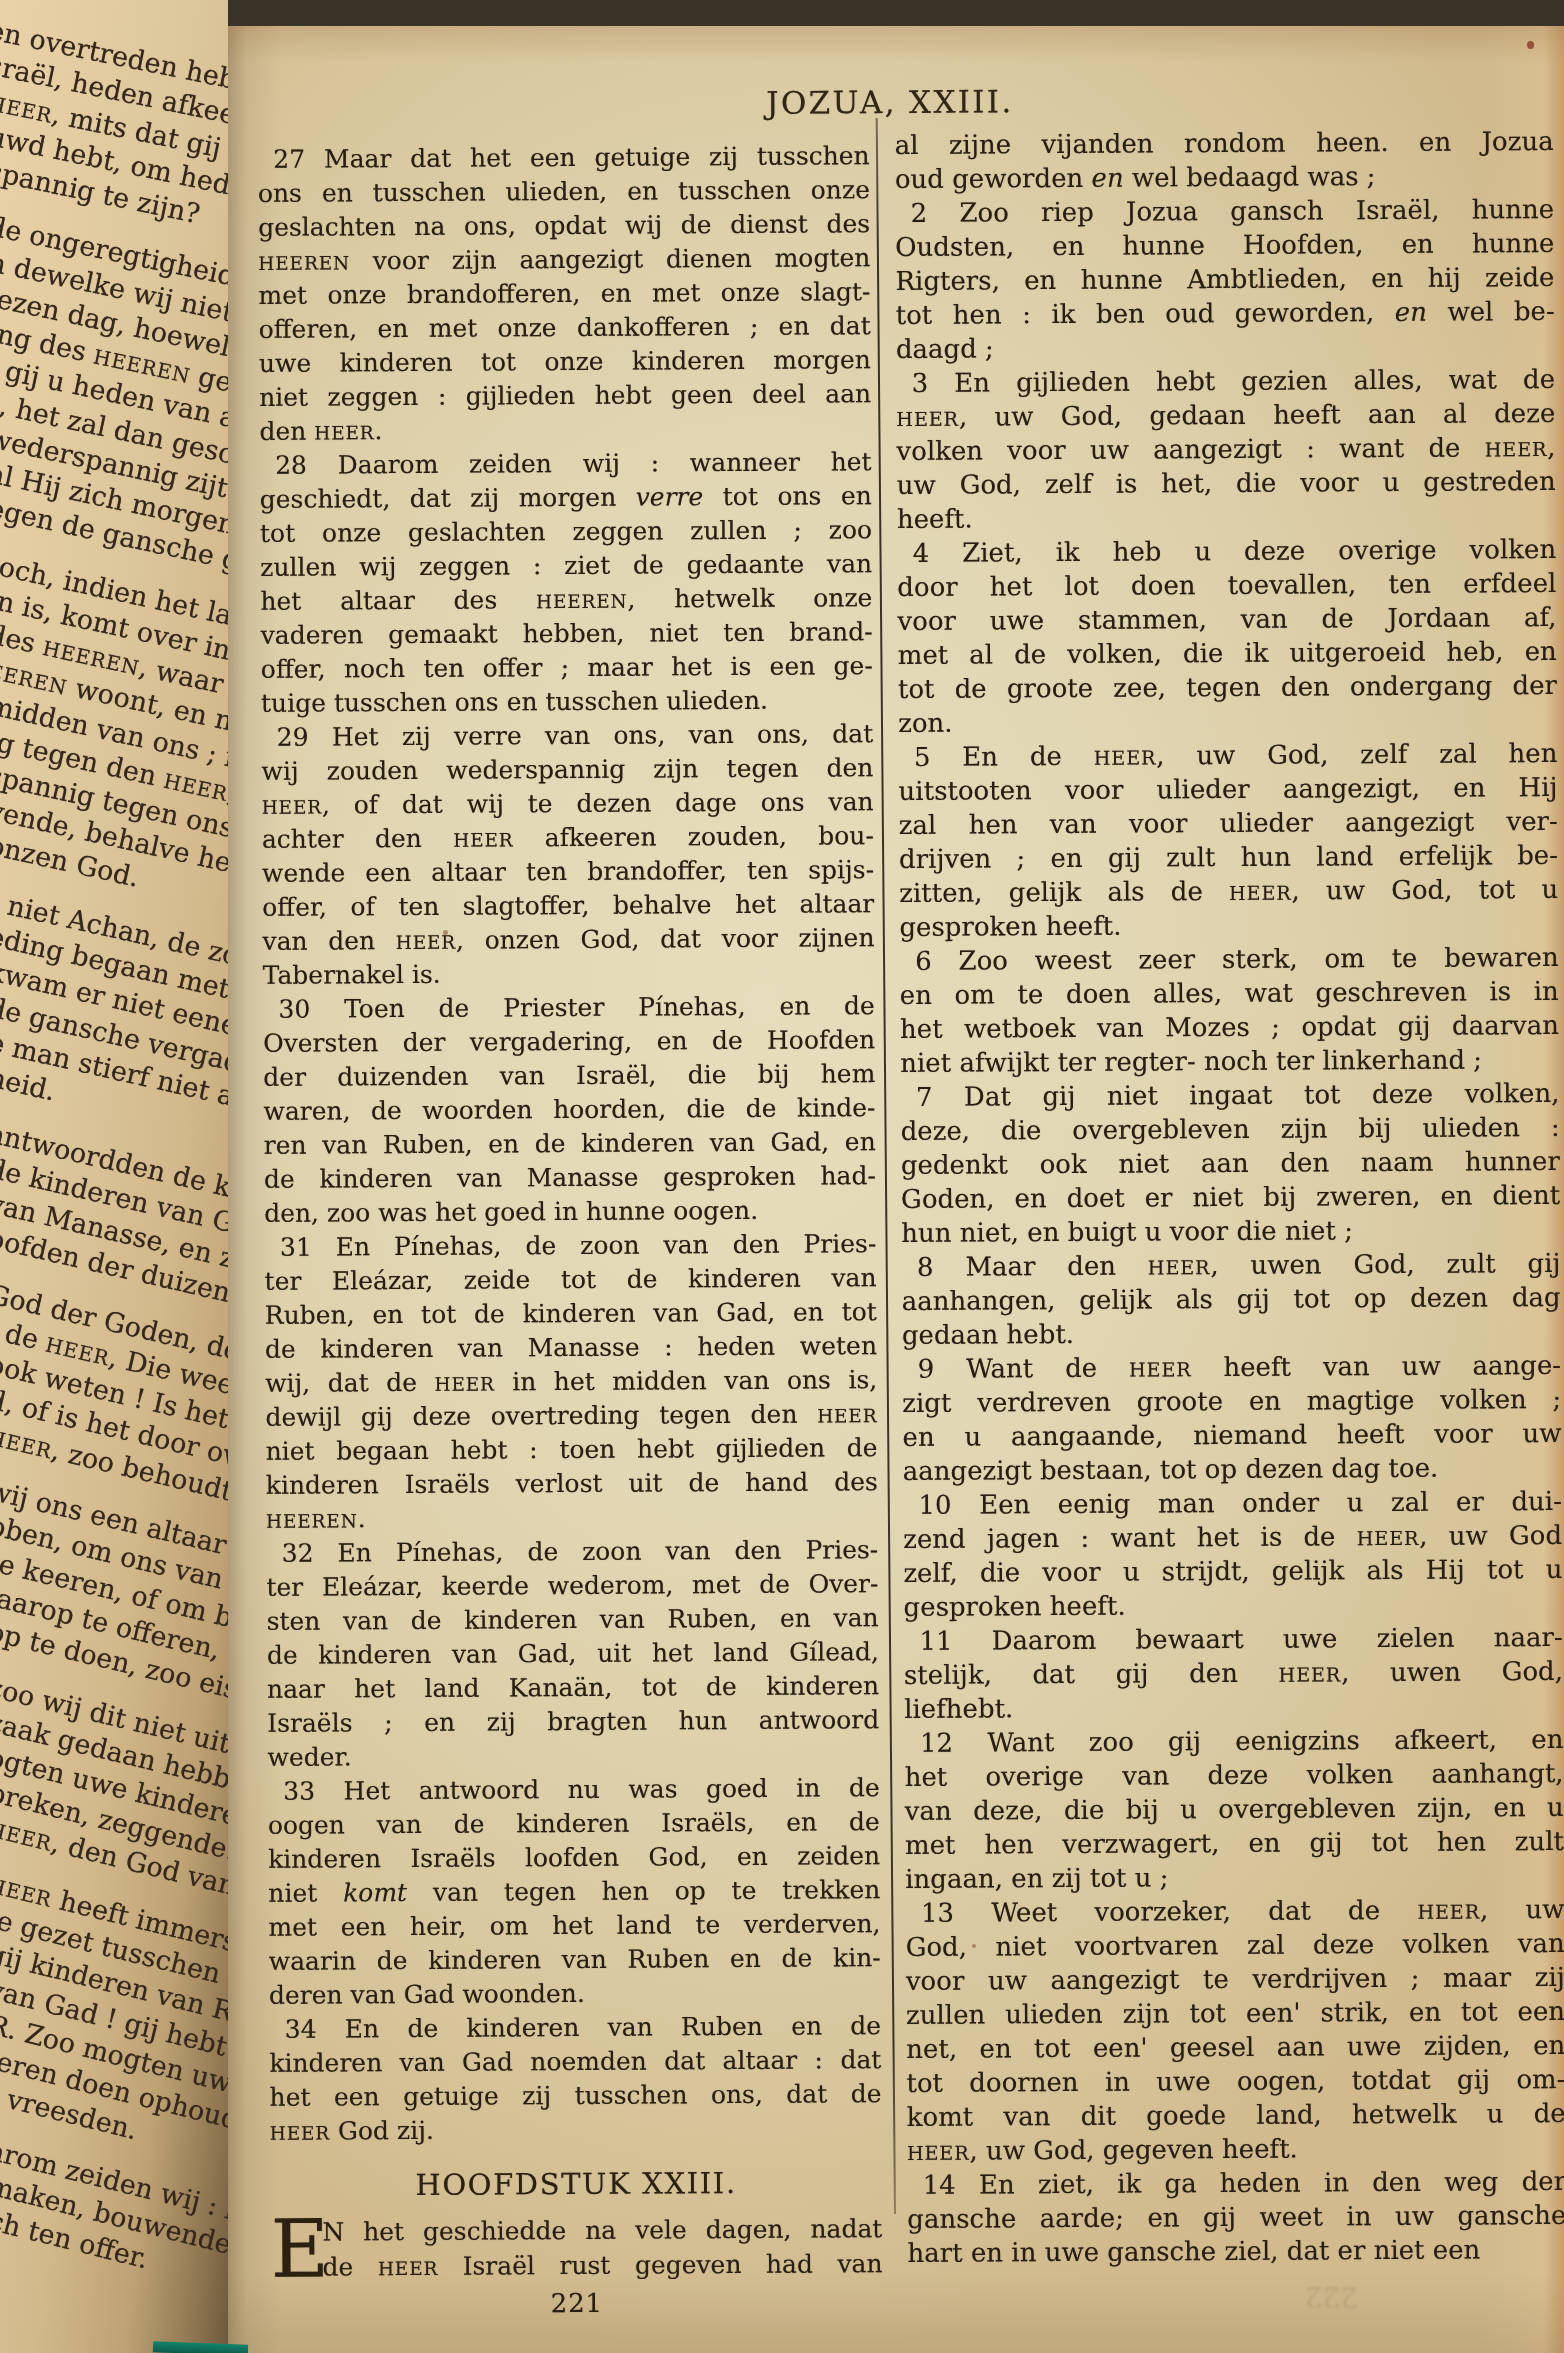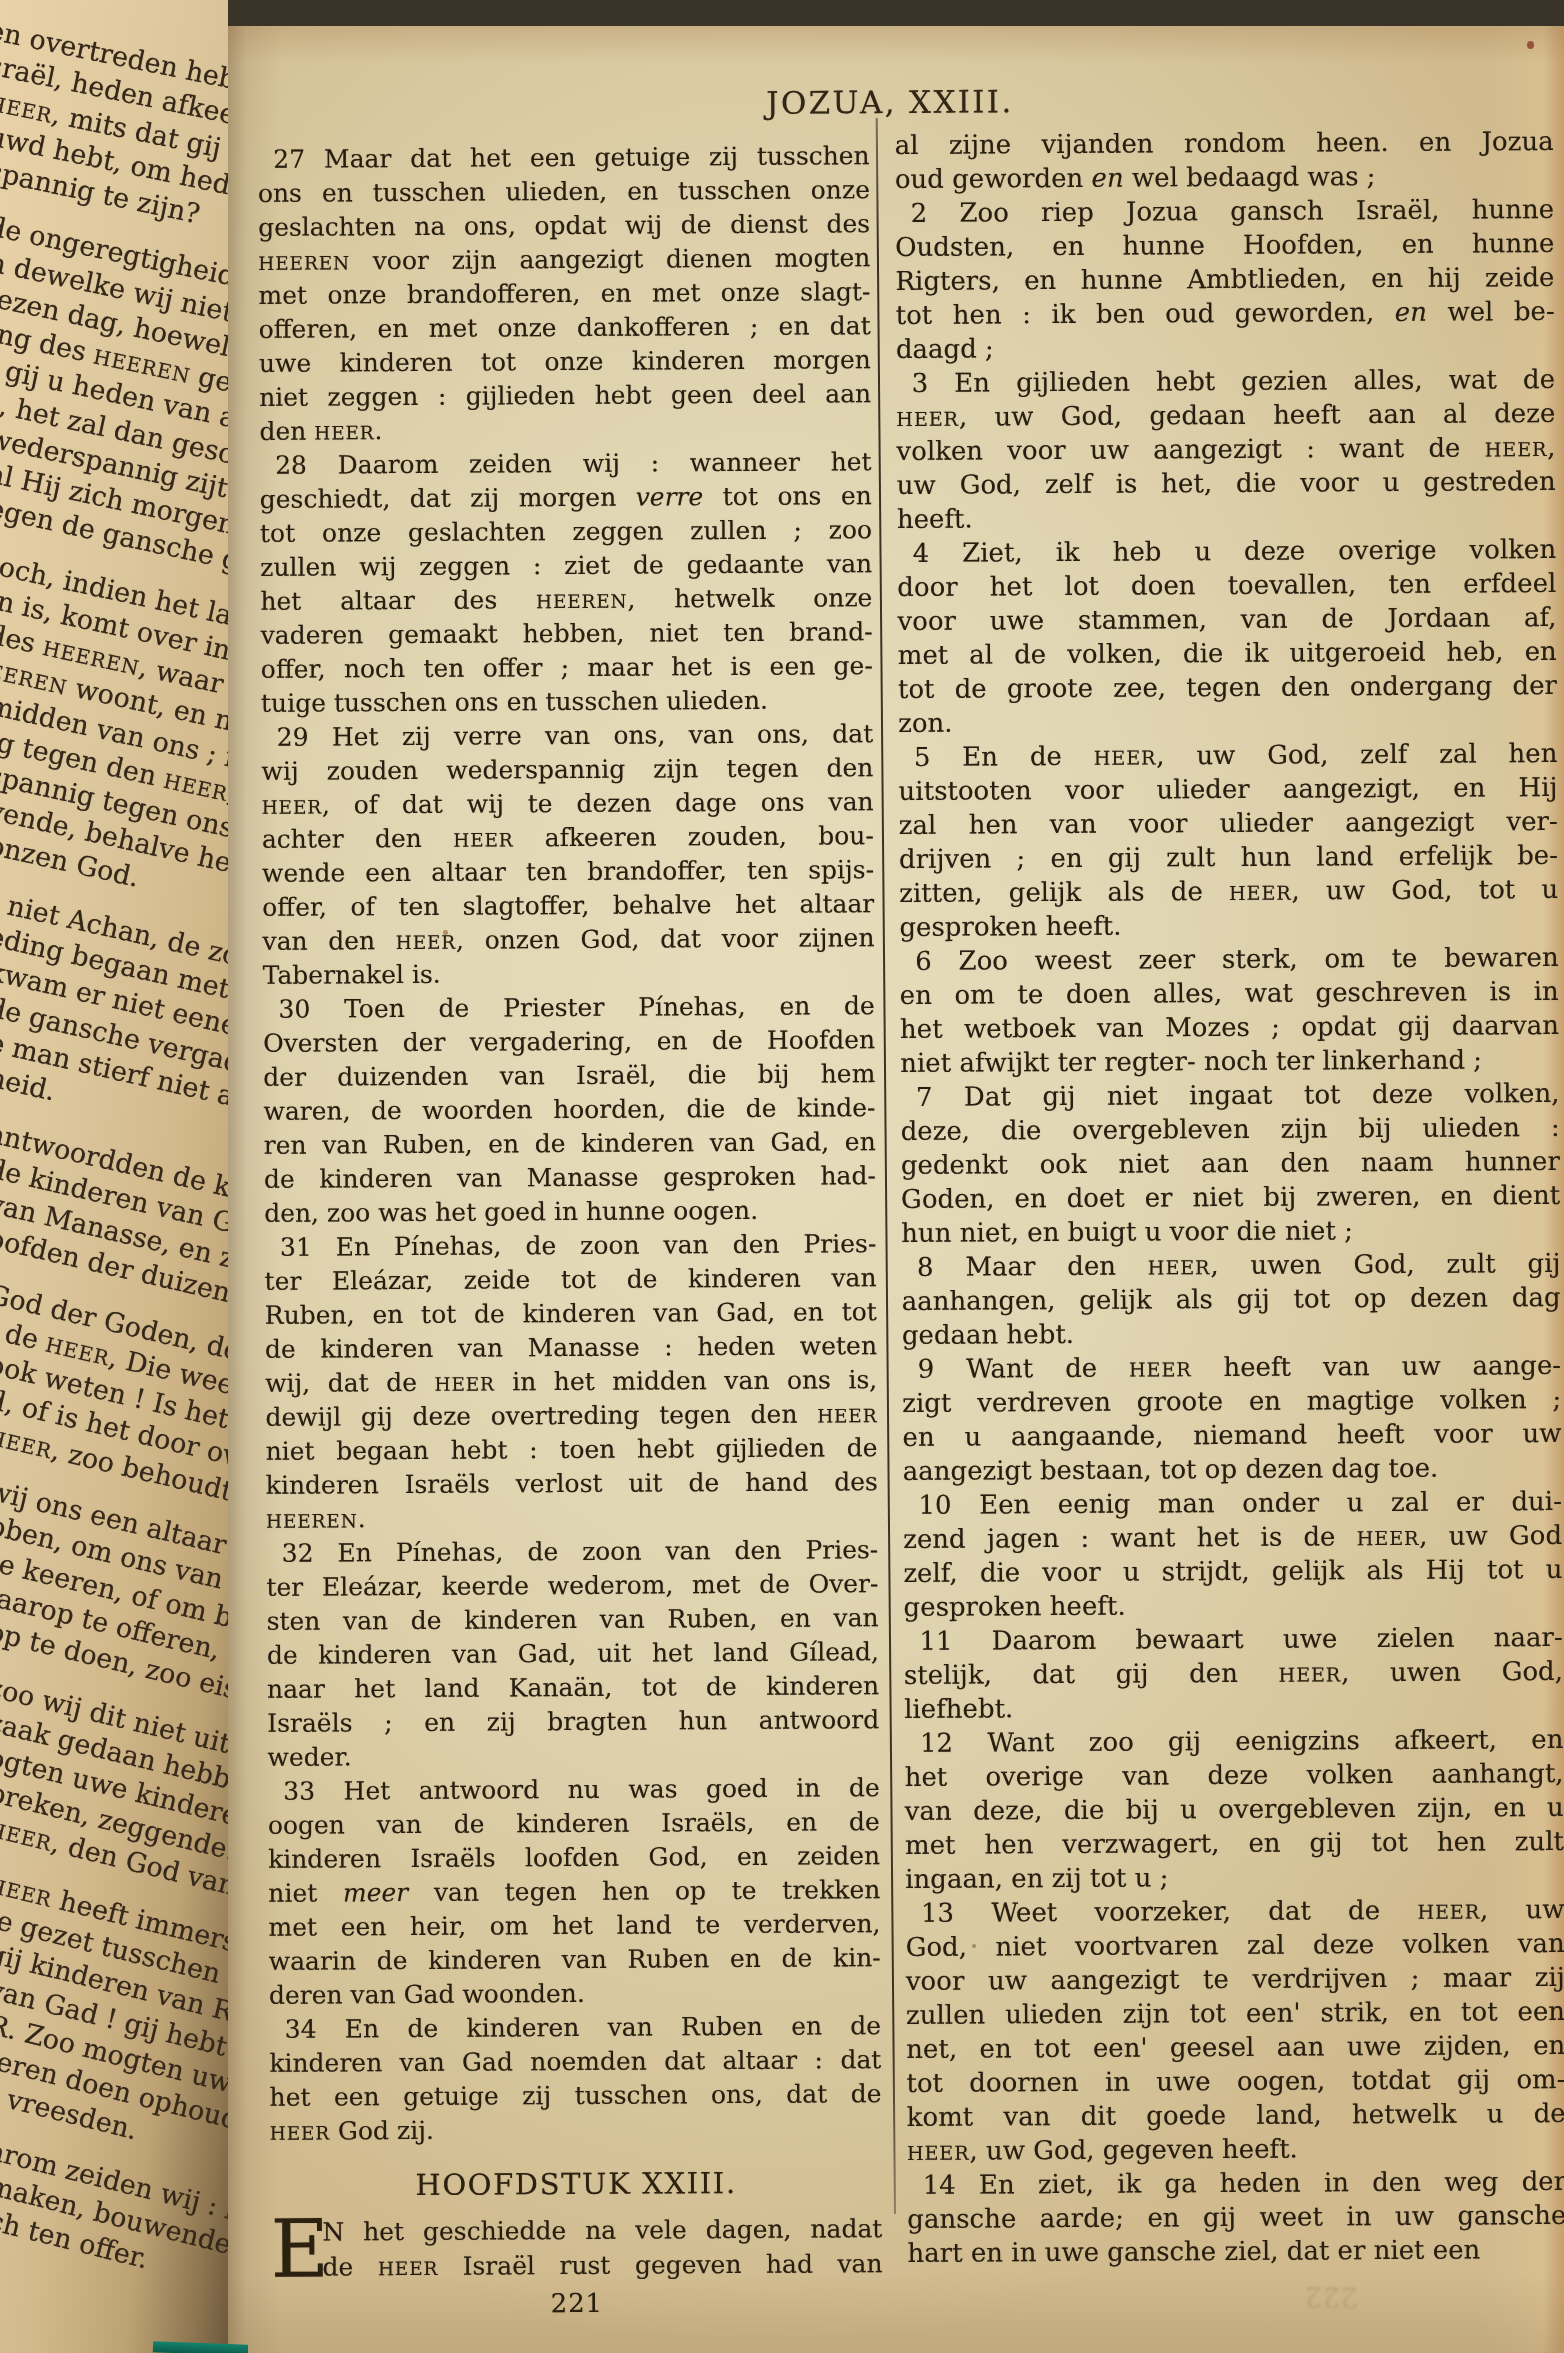--- a/index.html
+++ b/index.html
@@ -204,21 +204,21 @@
             <div class="line">sten van de kinderen van Ruben, en van</div>
             <div class="line">de kinderen van Gad, uit het land Gílead,</div>
             <div class="line">naar het land Kanaän, tot de kinderen</div>
             <div class="line">Israëls ; en zij bragten hun antwoord</div>
             <div class="line last">weder.</div>
           </div>
           <div>
             <div class="line indent">33 Het antwoord nu was goed in de</div>
             <div class="line">oogen van de kinderen Israëls, en de</div>
             <div class="line">kinderen Israëls loofden God, en zeiden</div>
-            <div class="line">niet <i>meer</i> van tegen hen op te trekken</div>
+            <div class="line">niet <i>komt</i> van tegen hen op te trekken</div>
             <div class="line">met een heir, om het land te verderven,</div>
             <div class="line">waarin de kinderen van Ruben en de kin-</div>
             <div class="line last">deren van Gad woonden.</div>
           </div>
           <div>
             <div class="line indent">34 En de kinderen van Ruben en de</div>
             <div class="line">kinderen van Gad noemden dat altaar : dat</div>
             <div class="line">het een getuige zij tusschen ons, dat de</div>
             <div class="line last"><span class="sc">HEER</span> God zij.</div>
           </div>

